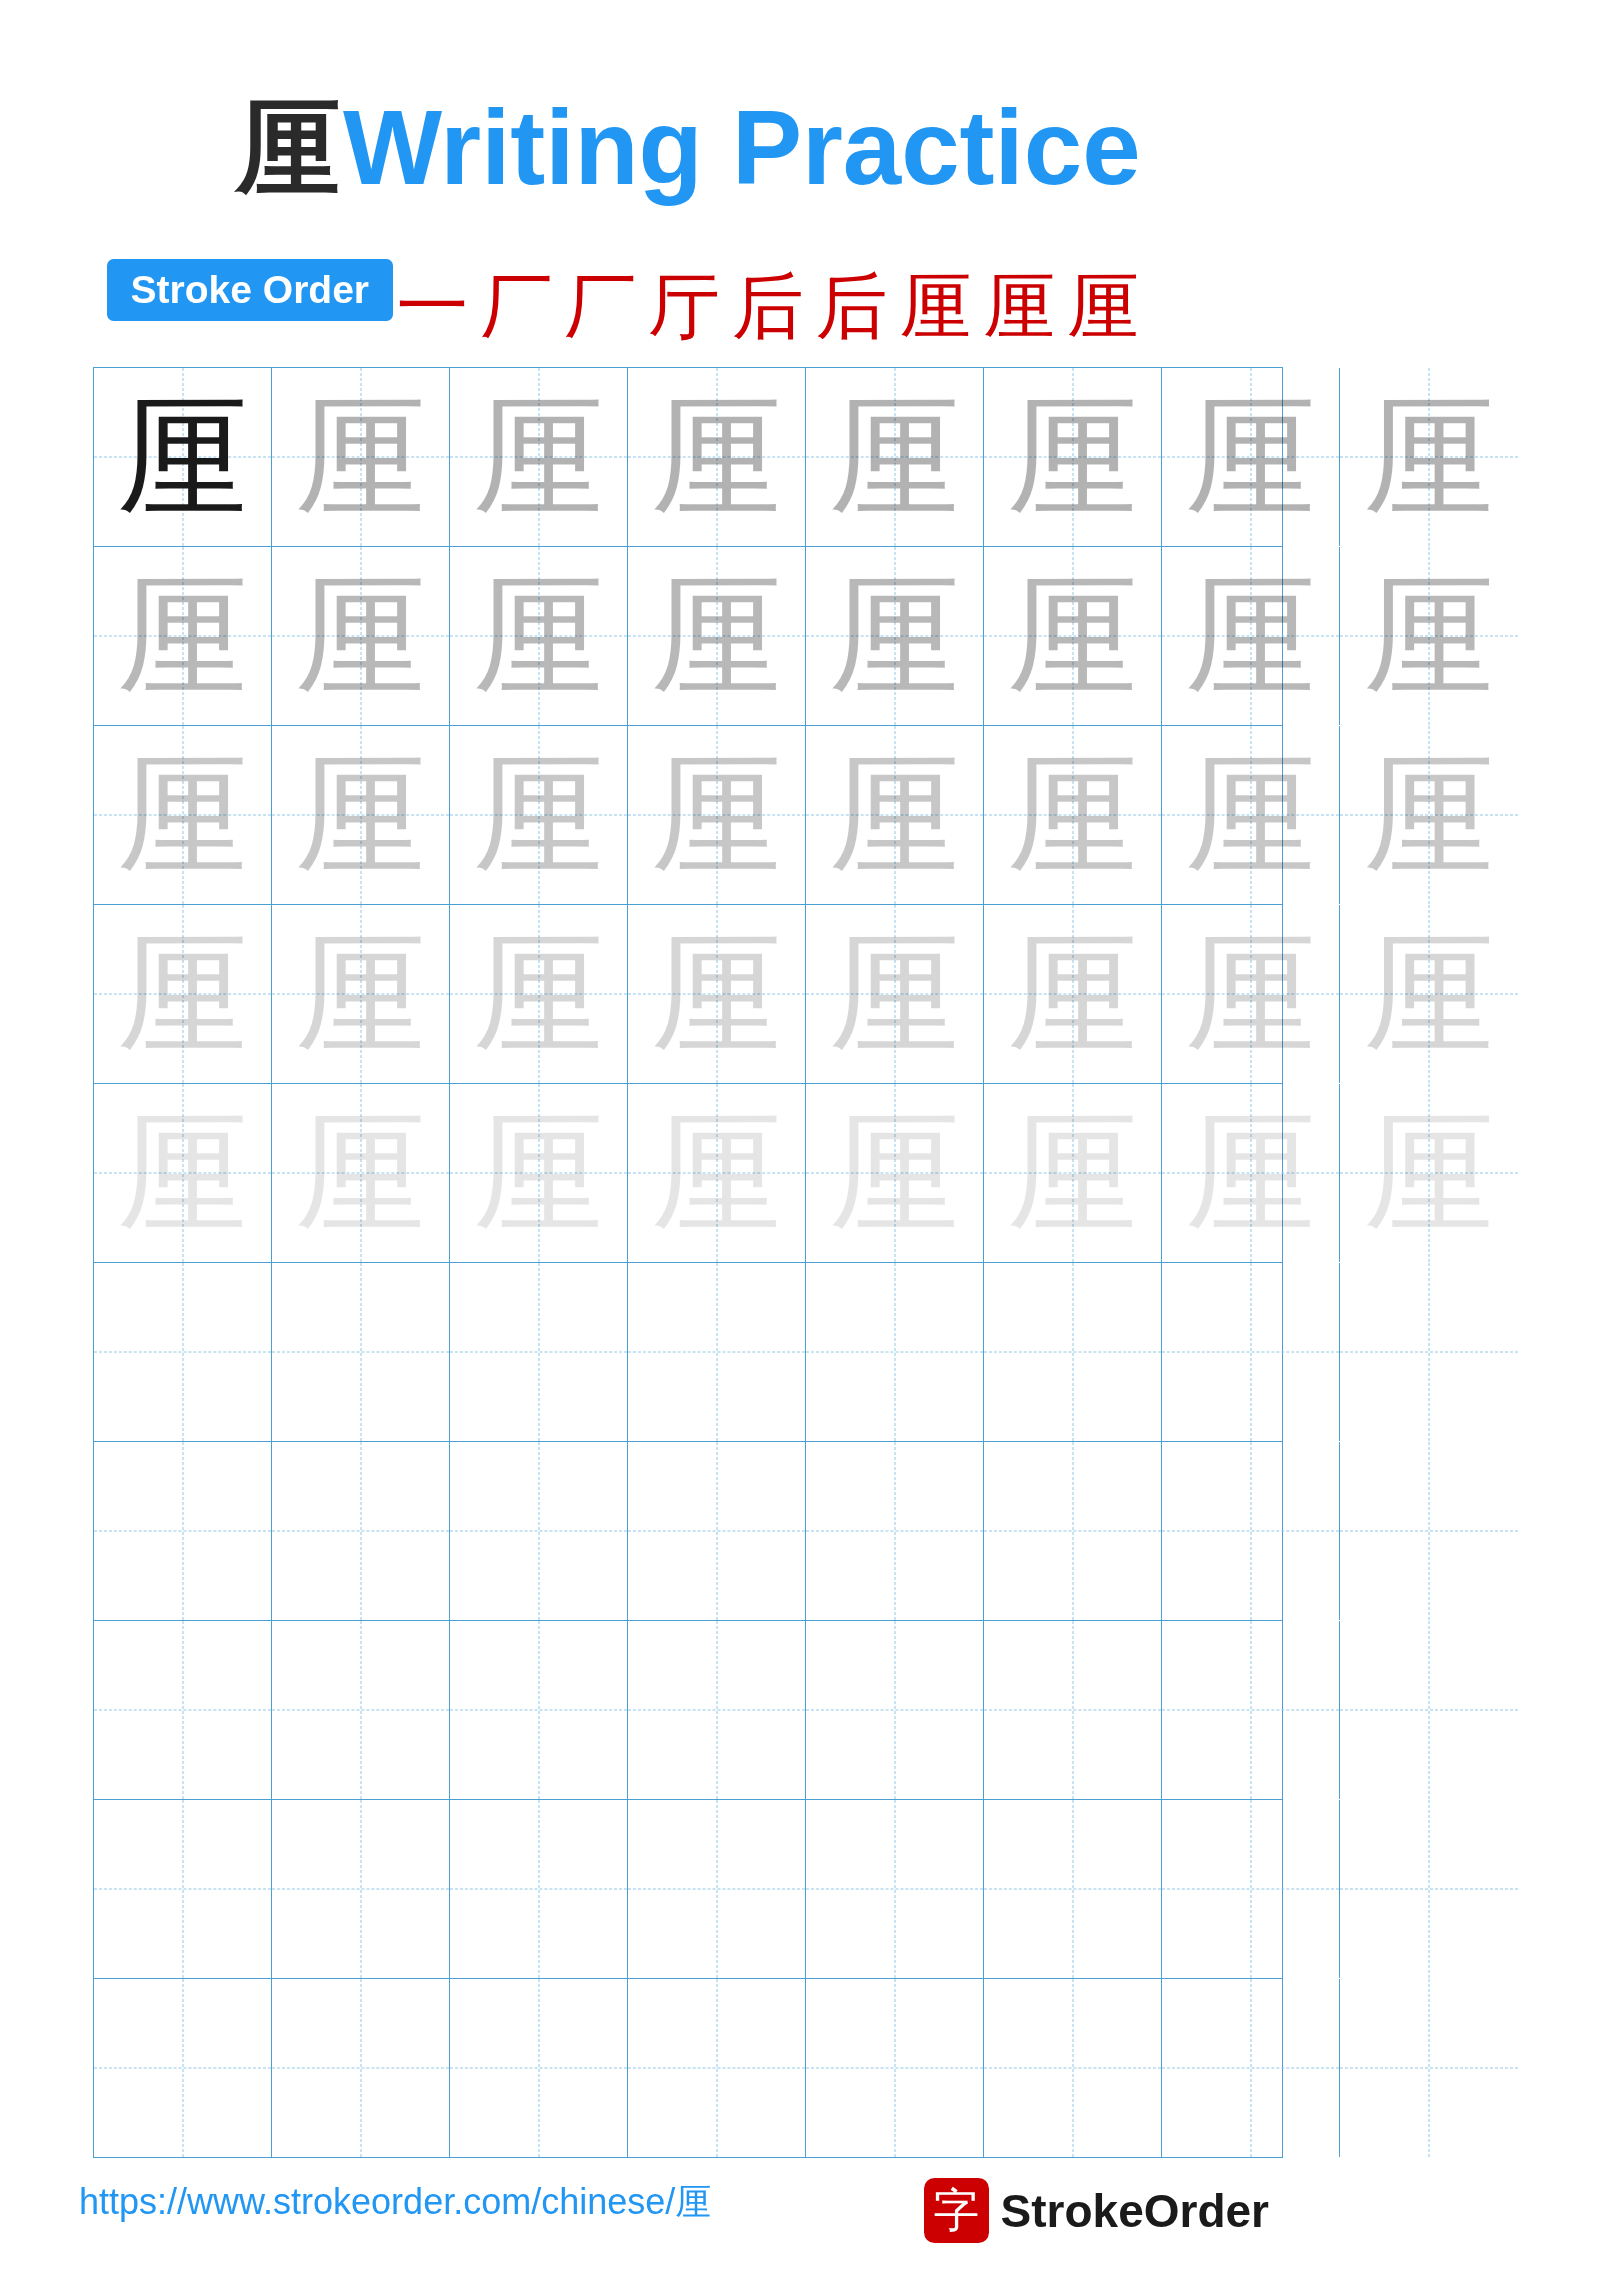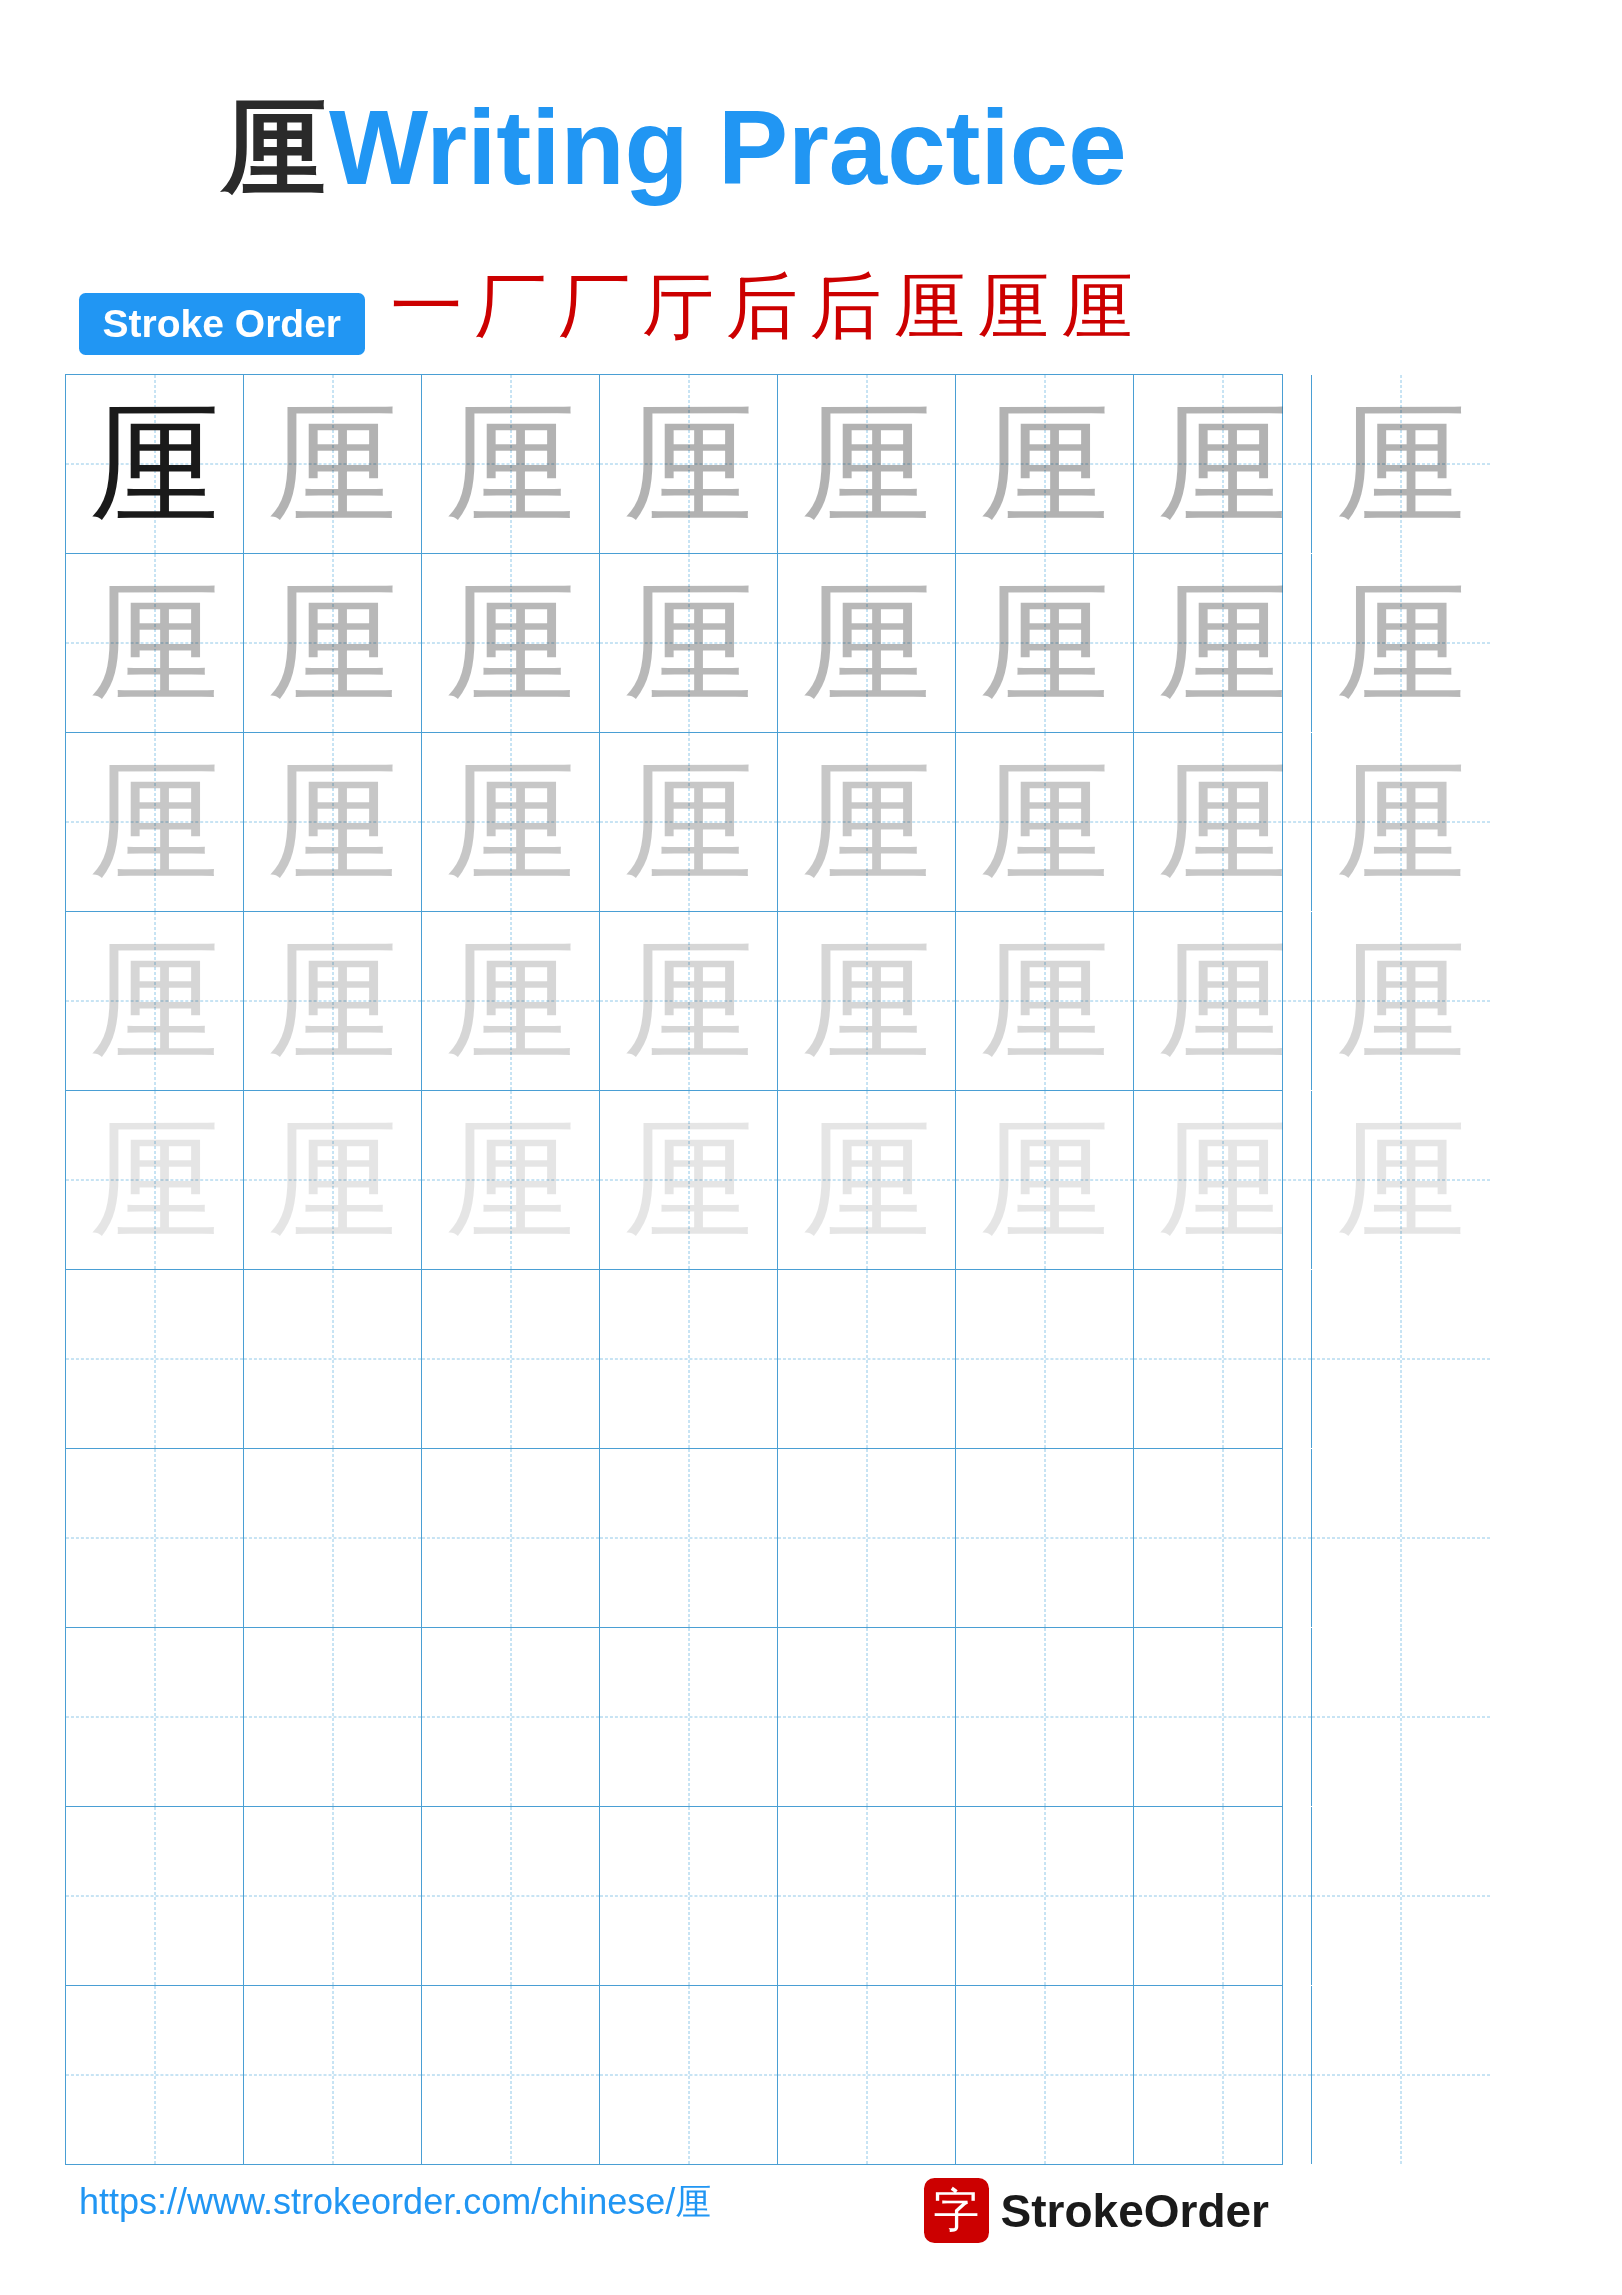--- a/index.html
+++ b/index.html
@@ -11,20 +11,21 @@
       font-family: serif;
       position: relative;
       overflow: hidden;
     }
 
     .page {
       width: 1348px;
       height: 2295px;
       background: #fff;
       position: relative;
+      padding-left: 28px;
     }
 
     
     .title-area {
       text-align: center;
       padding-top: 79px;
       padding-bottom: 39px;
     }
     .title-char {
       font-size: 105px;
@@ -34,24 +35,24 @@
     .title-text {
       font-size: 105px;
       color: #2196F3;
       font-weight: bold;
       font-family: Arial, sans-serif;
     }
 
     
     .stroke-order-row {
       display: flex;
-      align-items: flex-end;
+      align-items: flex-start;
       padding-left: 79px;
-      margin-bottom: 19px;
-      gap: 26px;
+      margin-bottom: 12px;
+      gap: 4px;
     }
     .stroke-order-badge {
       background: #2196F3;
       color: #fff;
       font-family: Arial, sans-serif;
       font-size: 39px;
       font-weight: bold;
       padding: 9.2px 23.6px;
       border-radius: 6.5px;
       white-space: nowrap;

